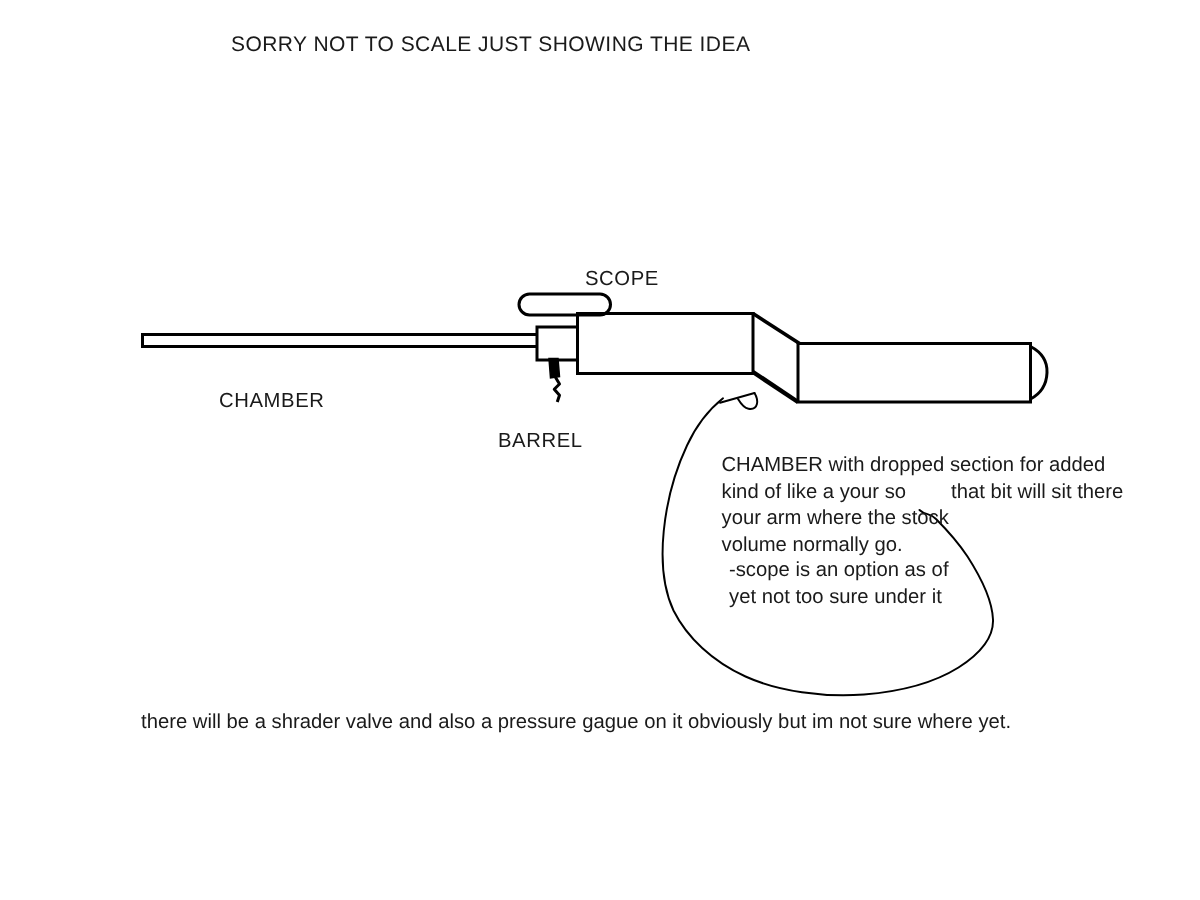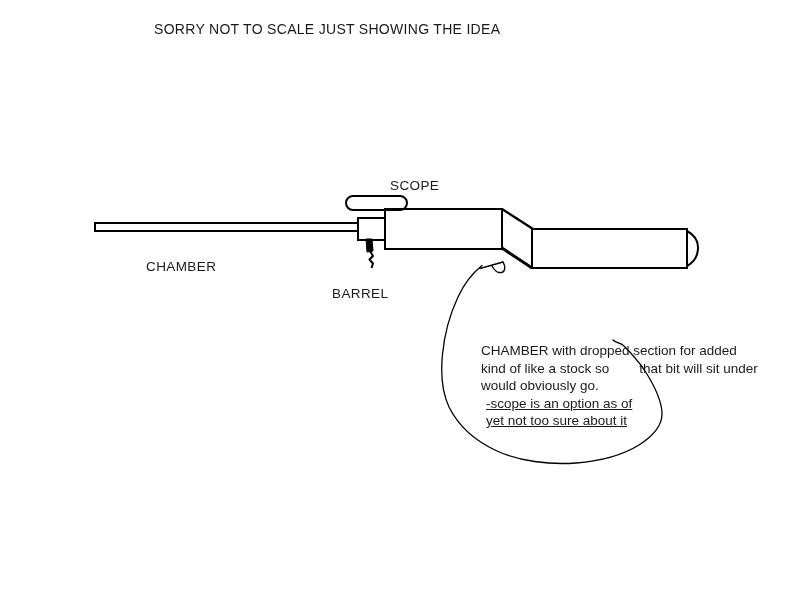--- a/index.html
+++ b/index.html
@@ -27,25 +27,24 @@
   .title { left: 154px; top: 21px; font-size: 14px; letter-spacing: 0.3px; }
   .scope-label  { left: 390px; top: 162px; letter-spacing: 0.4px; margin-top: 16px; }
   .barrel-label { left: 146px; top: 259px; letter-spacing: 0.4px; }
   .valve-label  { left: 332px; top: 286px; letter-spacing: 0.4px; }
   .chamber-note {
     position: absolute;
     left: 481px; top: 301px;
     font-size: 13.5px;
     line-height: 17.5px;
     color: #1a1a1a;
-    margin-top: 41px;
   }
   .chamber-note .line { white-space: nowrap; }
   .line-gap { display: inline-block; width: 30px; }
-  .indented { padding-left: 5px; text-decoration: underline; }
+  .indented { padding-left: 5px; }
   .bottom-note { left: 94px; top: 473px; font-size: 13.5px; }
 </style>
 </head>
 <body>
 
 <div class="canvas">
 
   <svg class="drawing-layer" viewBox="0 0 800 600" xmlns="http://www.w3.org/2000/svg">
 
     <g stroke="#000000" stroke-width="2" fill="none">
@@ -96,20 +95,22 @@
   <div class="txt title">SORRY NOT TO SCALE JUST SHOWING THE IDEA</div>
 
   <div class="txt scope-label">SCOPE</div>
 
   <div class="txt barrel-label">CHAMBER</div>
 
   <div class="txt valve-label">BARREL</div>
 
   <div class="chamber-note">
     <div class="line">CHAMBER with dropped section for added</div>
-    <div class="line"><span>kind of like a stock so</span><span class="line-gap"></span><span>that bit will sit under</span></div>
-    <div class="line">would obviously go.</div>
+    <div class="line"><span>kind of like a your so</span><span class="line-gap"></span><span>that bit will sit there</span></div>
+    <div class="line">your arm where the stock</div>
+    <div class="line">volume normally go.</div>
     <div class="line indented">-scope is an option as of</div>
-    <div class="line indented">yet not too sure about it</div>
+    <div class="line indented">yet not too sure under it</div>
   </div>
 
+  <div class="txt bottom-note">there will be a shrader valve and also a pressure gague on it obviously but im not sure where yet.</div>
 
 </div>
 
 </body></html>

